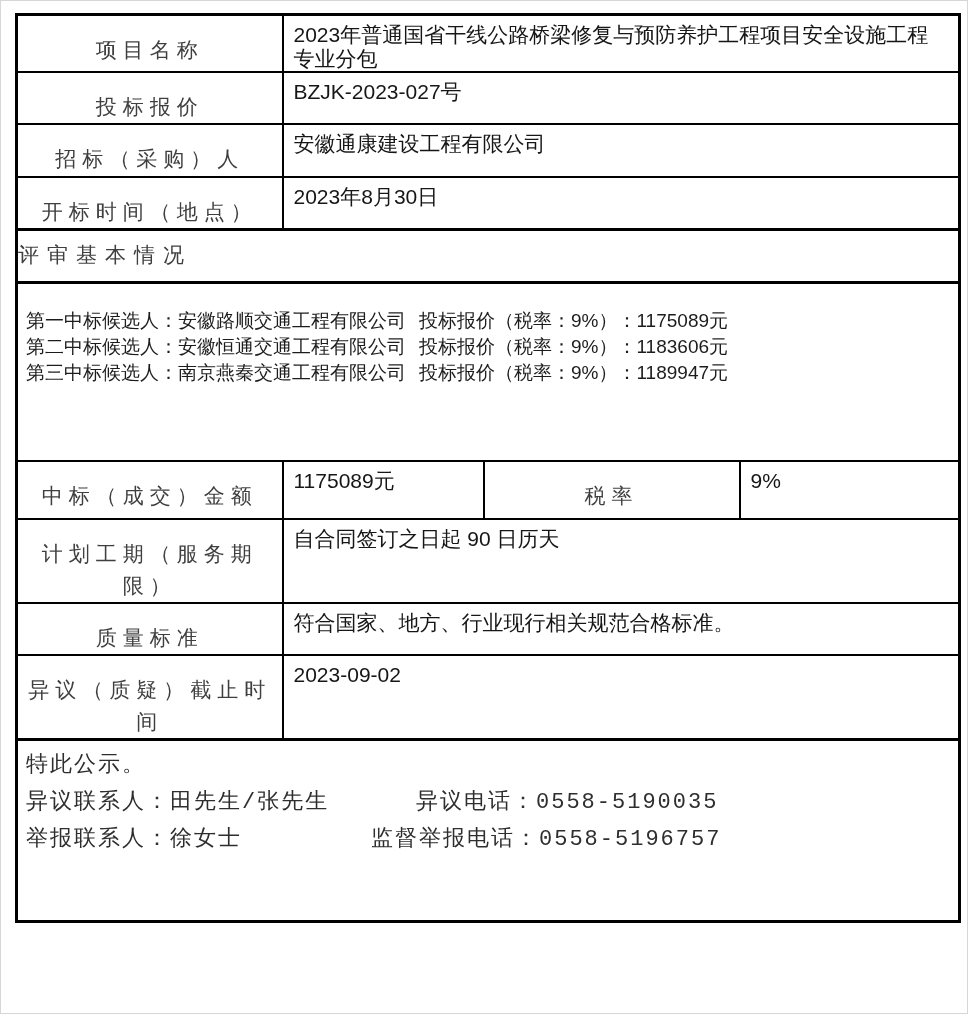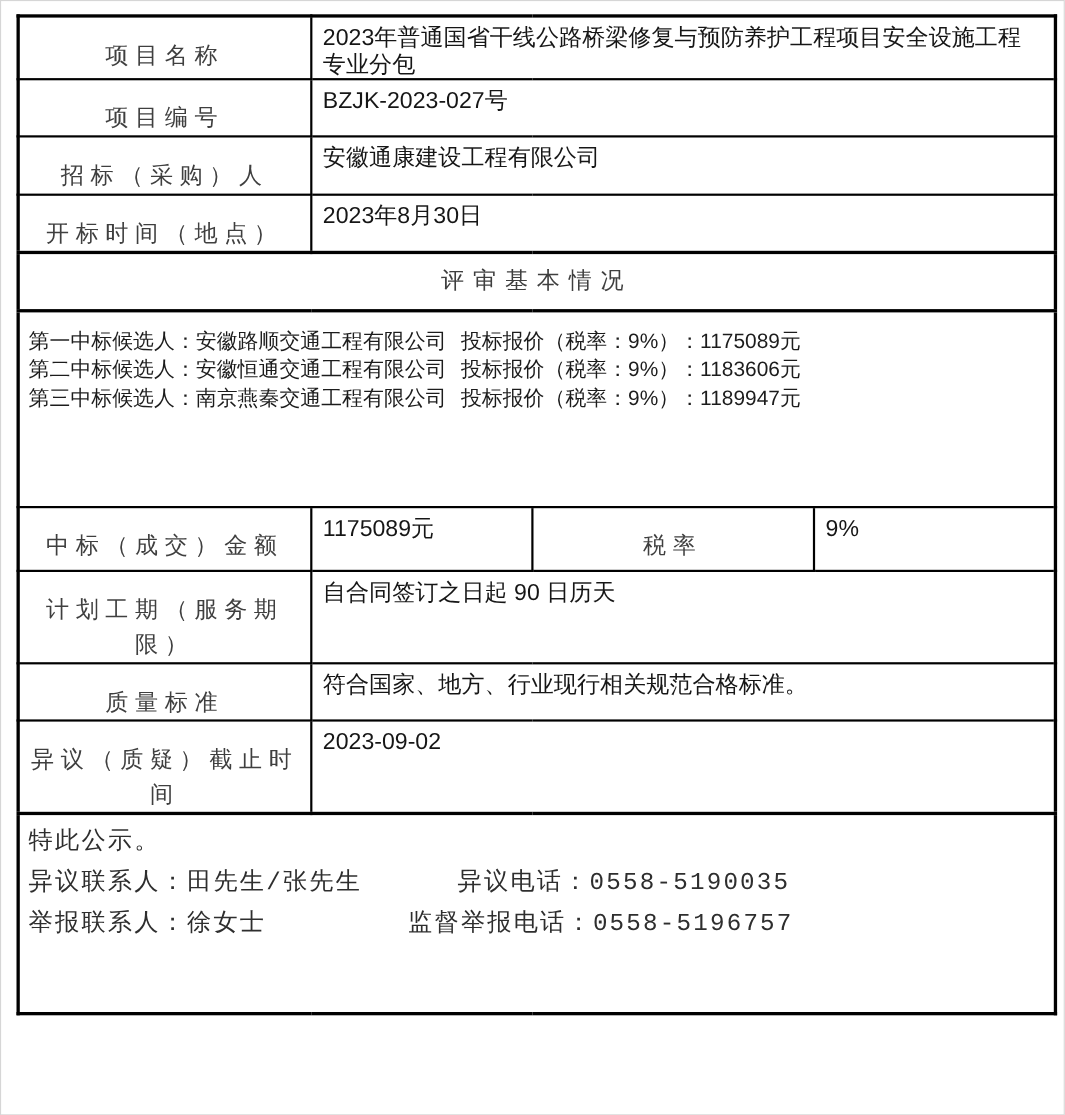--- a/index.html
+++ b/index.html
@@ -36,28 +36,27 @@
     white-space: normal;
   }
   td.value-cell {
     padding: 7px 10px 0 10px;
     font-size: 21px;
     line-height: 24px;
     color: var(--value, #161616);
     text-align: left;
   }
   td.review-header-cell {
-    text-align: center;
     padding-top: 10px;
     font-family: "Liberation Serif", serif;
     font-size: 21px;
     letter-spacing: 8px;
     color: var(--label, #3f3f3f);
   }
-  td.candidates-cell { padding: 14px 8px 0 8px; }
+  td.candidates-cell { padding: 24px 8px 0 8px; }
   .cand-line {
     display: flex;
     font-size: 19px;
     line-height: 26px;
     color: #1c1c1c;
     white-space: nowrap;
   }
   .cand-name { width: 393px; flex: 0 0 393px; }
   .cand-price { flex: 1; }
 
@@ -84,21 +83,21 @@
     <col style="width:220px">
   </colgroup>
 
   <tbody>
       <tr style="height:52px">
     <td class="label-cell">项目名称</td>
     <td class="value-cell" colspan="3">2023年普通国省干线公路桥梁修复与预防养护工程项目安全设施工程专业分包</td>
   </tr>
 
   <tr style="height:50px">
-    <td class="label-cell">项目编号</td>
+    <td class="label-cell">投标报价</td>
     <td class="value-cell" colspan="3">BZJK-2023-027号</td>
   </tr>
 
   <tr style="height:53px">
     <td class="label-cell">招标（采购）人</td>
     <td class="value-cell" colspan="3">安徽通康建设工程有限公司</td>
   </tr>
 
   <tr style="height:52px">
     <td class="label-cell">开标时间（地点）</td>

